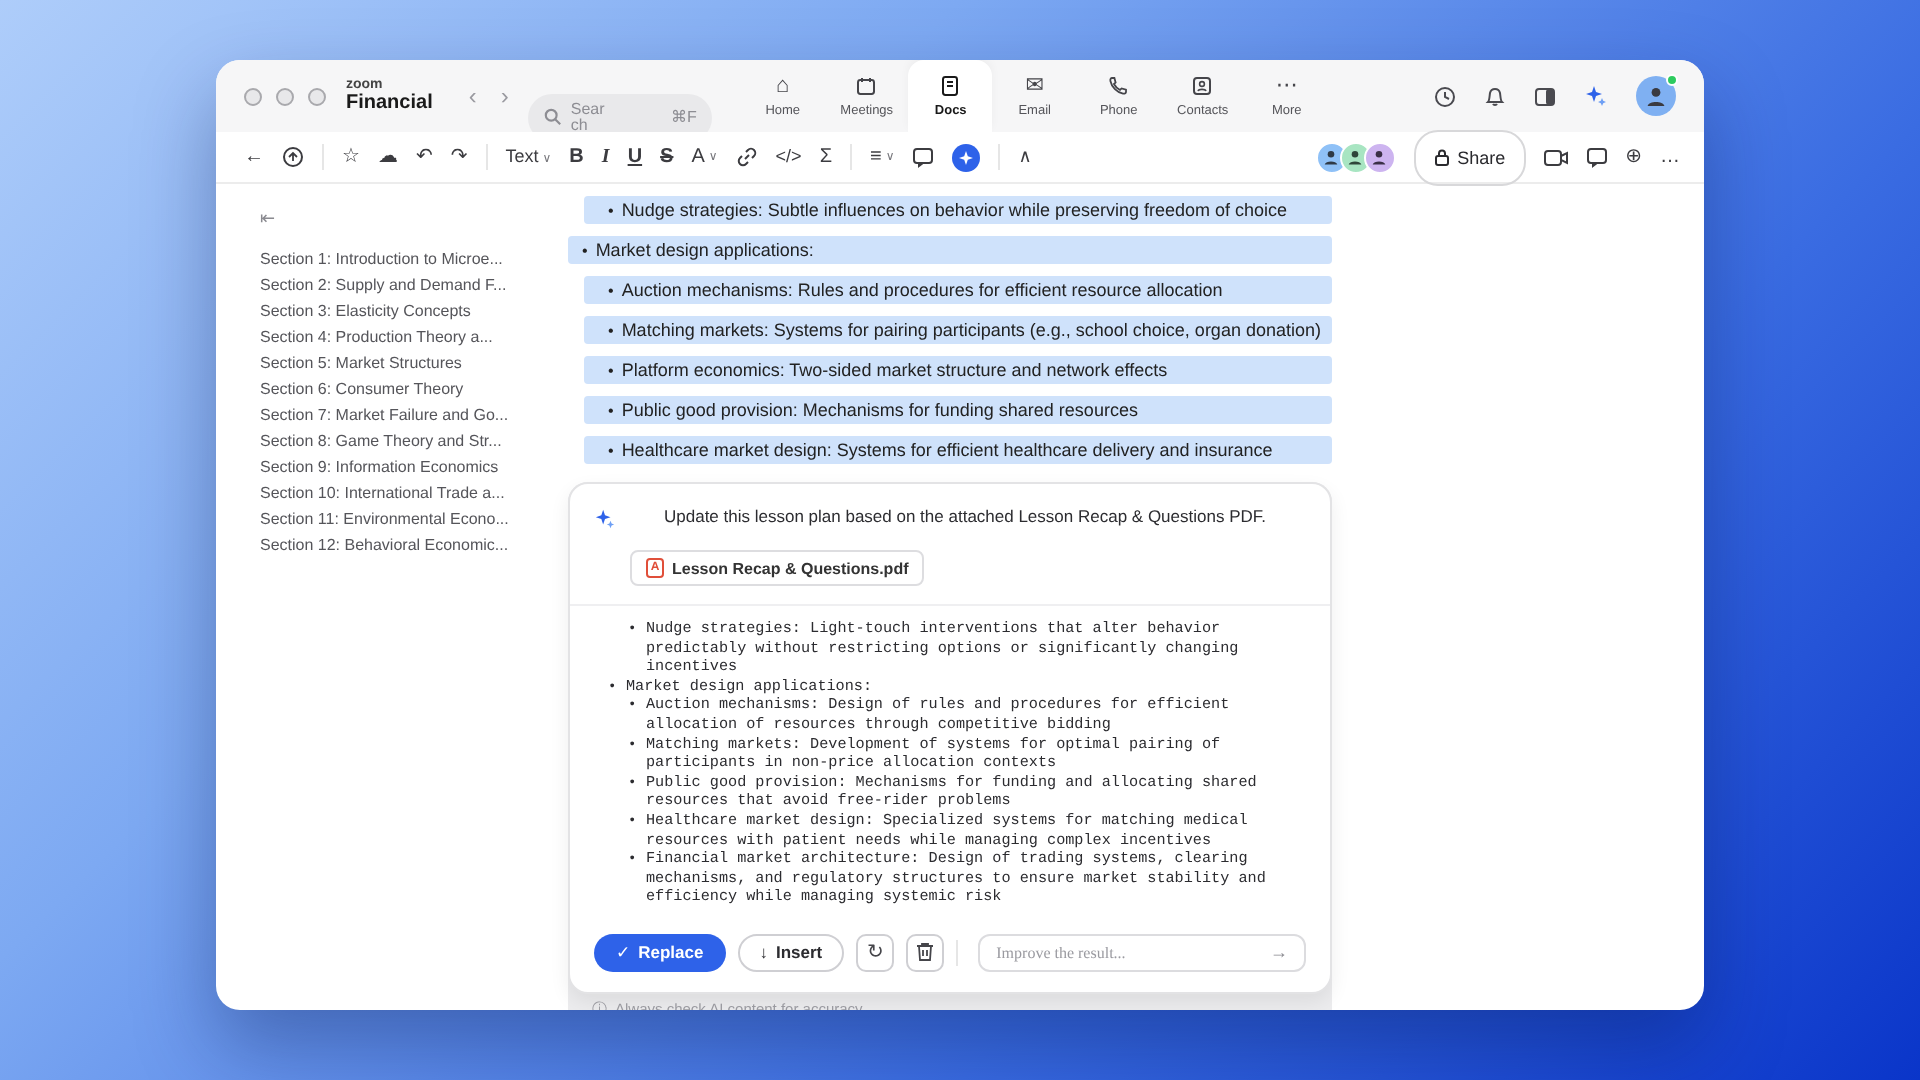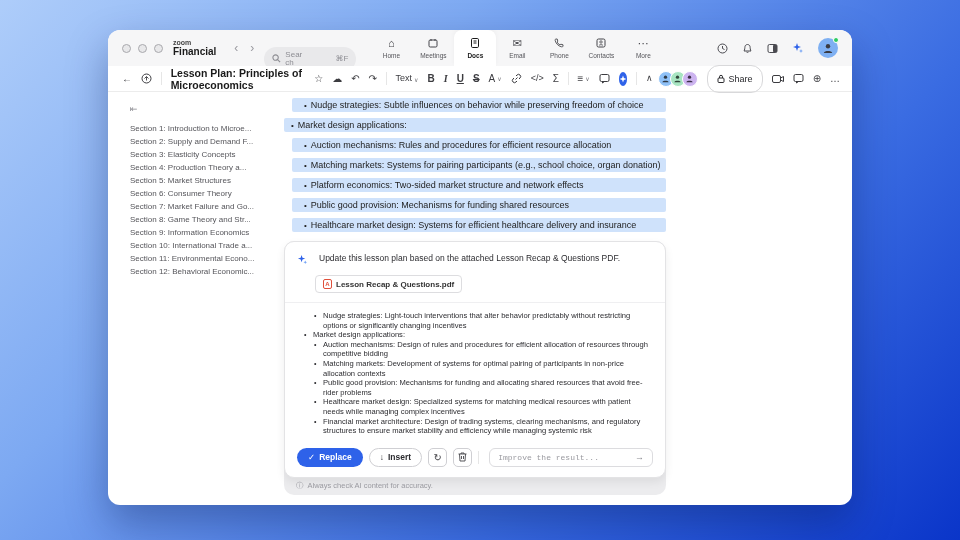--- a/index.html
+++ b/index.html
@@ -62,34 +62,34 @@
   .toc-collapse { color:#8a8a90; font-size:9px; margin-bottom:8px; cursor:pointer; }
   .toc-item { font-size:8px; color:#55555a; line-height:13px; white-space:nowrap; cursor:pointer; }
   .main { width:382px; flex-shrink:0; padding-top:6px; }
   .doc-row { background:#cfe2fb; border-radius:2px; height:14px; margin-bottom:6px; display:flex; align-items:center; font-size:9px; color:#222; white-space:nowrap; overflow:hidden; }
   .doc-row .b { margin:0 4px 0 7px; font-size:8px; }
   .doc-row.ind { margin-left:8px; }
   .doc-row.ind .b { margin-left:12px; }
   
   .ai-wrap { margin-top:9px; background:#ececee; border-radius:10px; }
   .ai-card { background:#fff; border:1px solid #e3e3e5; border-radius:10px; box-shadow:0 4px 10px rgba(0,0,0,.07); }
-  .ai-prompt { display:flex; align-items:flex-start; gap:11px; padding:11px 14px 7px 12px; font-size:8.5px; color:#2c2c30; }
+  .ai-prompt { display:flex; align-items:flex-start; gap:24px; padding:11px 14px 7px 12px; font-size:8.5px; color:#2c2c30; }
   .ai-chip { display:inline-flex; align-items:center; gap:4px; margin:0 0 9px 30px; border:1px solid #dddde0; border-radius:4px; padding:3px 7px; font-size:8px; font-weight:bold; color:#333; cursor:pointer; }
   .pdf-badge { width:9px; height:10px; border:1px solid #e04f3a; border-radius:2px; color:#e04f3a; font-size:6px; display:flex; align-items:center; justify-content:center; font-weight:bold; }
   .ai-body { border-top:1px solid #efeff1; padding:8px 14px 4px 10px; }
-  .r-item { position:relative; font-size:7.6px; line-height:9.6px; color:#2c2c30; padding-left:18px; }
+  .r-item { position:relative; font-size:7.6px; line-height:9.6px; color:#2c2c30; padding-left:18px;font-family:Liberation Mono, monospace; }
   .r-item::before { content:"•"; position:absolute; left:9px; top:0; font-size:7px; }
   .r-item.l2 { padding-left:28px; }
   .r-item.l2::before { left:19px; }
   .ai-actions { display:flex; align-items:center; gap:6px; padding:8px 12px 10px 12px; }
   .btn-replace { display:flex; align-items:center; gap:4px; background:#2e62e9; color:#fff; border:none; border-radius:12px; height:19px; padding:0 11px; font-size:8.5px; font-weight:bold; cursor:pointer; font-family:inherit; }
   .btn-insert { display:flex; align-items:center; gap:4px; background:#fff; color:#2c2c30; border:1px solid #cfcfd3; border-radius:12px; height:19px; padding:0 10px; font-size:8.5px; font-weight:bold; cursor:pointer; font-family:inherit; }
   .icon-btn { width:19px; height:19px; border:1px solid #cfcfd3; border-radius:5px; background:#fff; display:flex; align-items:center; justify-content:center; font-size:10px; color:#45454a; cursor:pointer; }
   .improve { flex:1; display:flex; align-items:center; border:1px solid #dcdcdf; border-radius:6px; height:19px; padding:0 8px; margin-left:4px; }
-  .improve input { border:none; outline:none; flex:1; font-size:8px; color:#333; font-family:Liberation Mono, monospace; background:transparent; }
+  .improve input { border:none; outline:none; flex:1; font-size:8px; color:#333; font-family:Liberation Serif, serif; background:transparent; }
   .improve input::placeholder { color:#9a9aa0; }
   .improve .go { color:#8a8a90; font-size:9px; }
   .ai-footer { display:flex; align-items:center; gap:4px; padding:3px 12px 4px 12px; font-size:7.5px; color:#9a9aa0; }
   svg { display:block; }
 </style>
 </head>
 <body>
 
 <div class="window">
 
@@ -206,21 +206,20 @@
 
   <div class="doc-toolbar">
     <span class="tb">←</span>
     <span class="tb">
       <svg width="11" height="11" viewBox="0 0 11 11">
           <circle cx="5.5" cy="5.5" r="4.5" fill="none" stroke="#3c3c40" stroke-width="1"></circle>
           <path d="M3.5 5.5 L5.5 3.5 L7.5 5.5 M5.5 3.8 L5.5 7.5" fill="none" stroke="#3c3c40" stroke-width="0.9"></path>
         </svg>
     </span>
     <span class="vdiv"></span>
-    <span class="doc-title">Lesson Plan: Principles of Microeconomics</span>
     <span class="tb">☆</span>
     <span class="tb">☁</span>
     <span class="tb">↶</span>
     <span class="tb">↷</span>
     <span class="vdiv"></span>
     <span class="tb small">
       <span>Text</span>
       <span class="chev">∨</span>
     </span>
     <span class="tb fmt">B</span>

